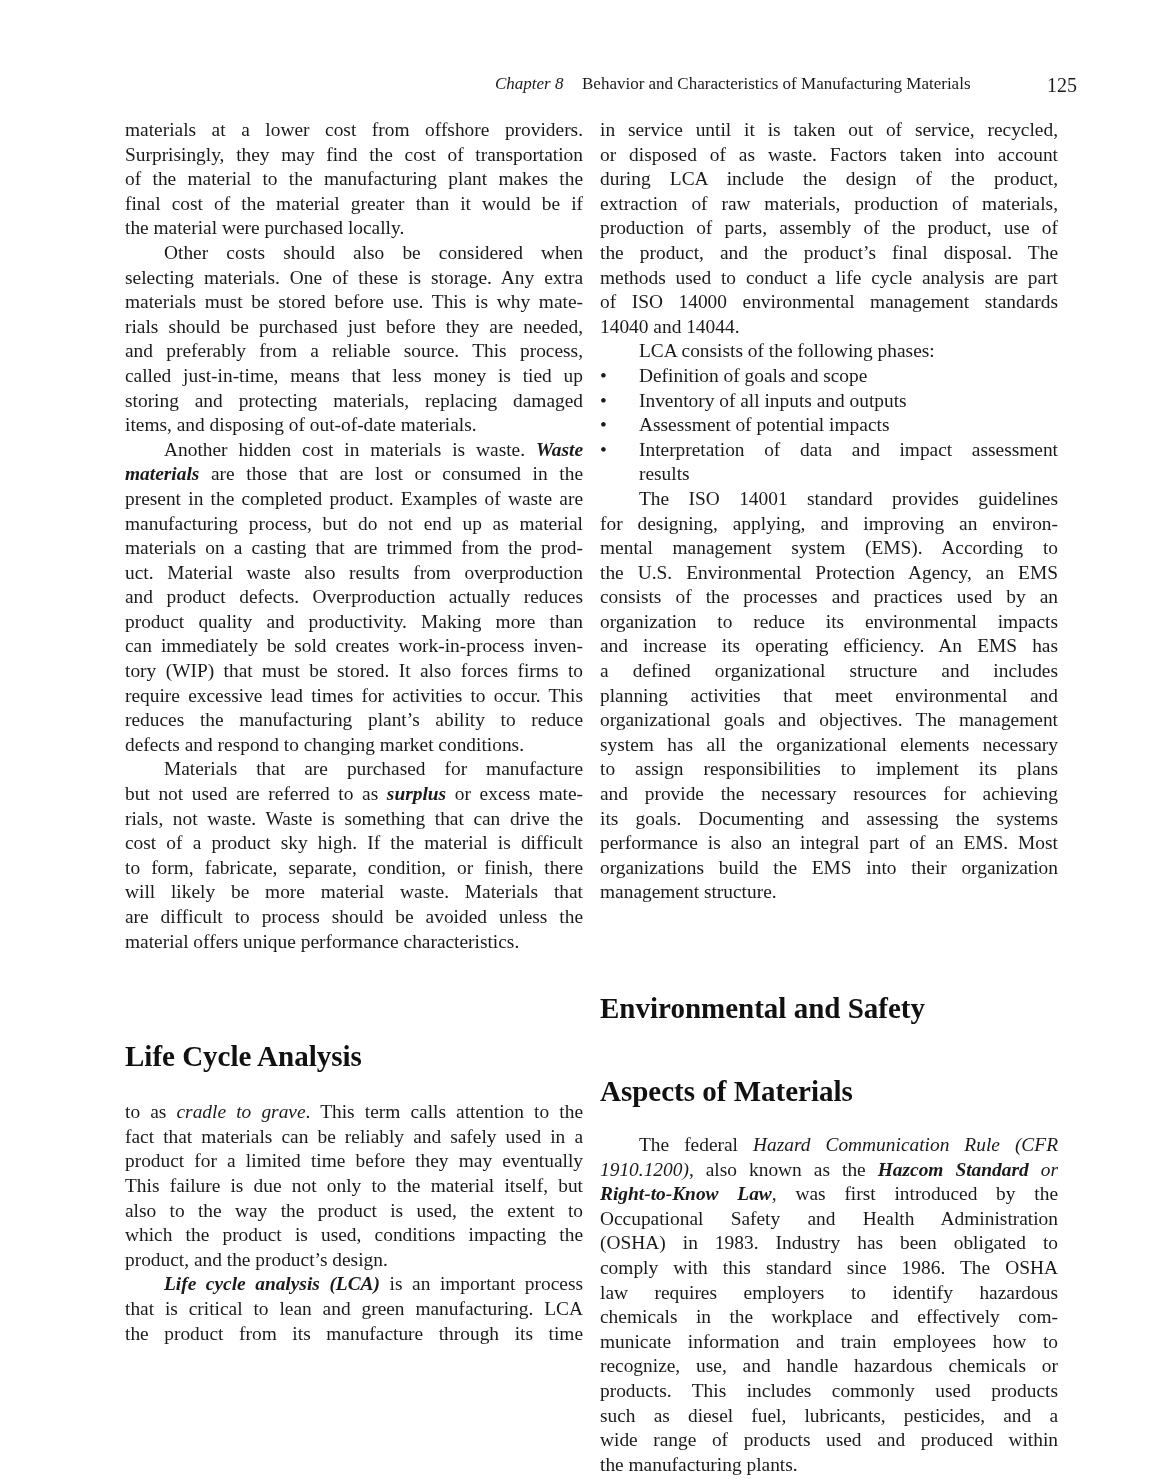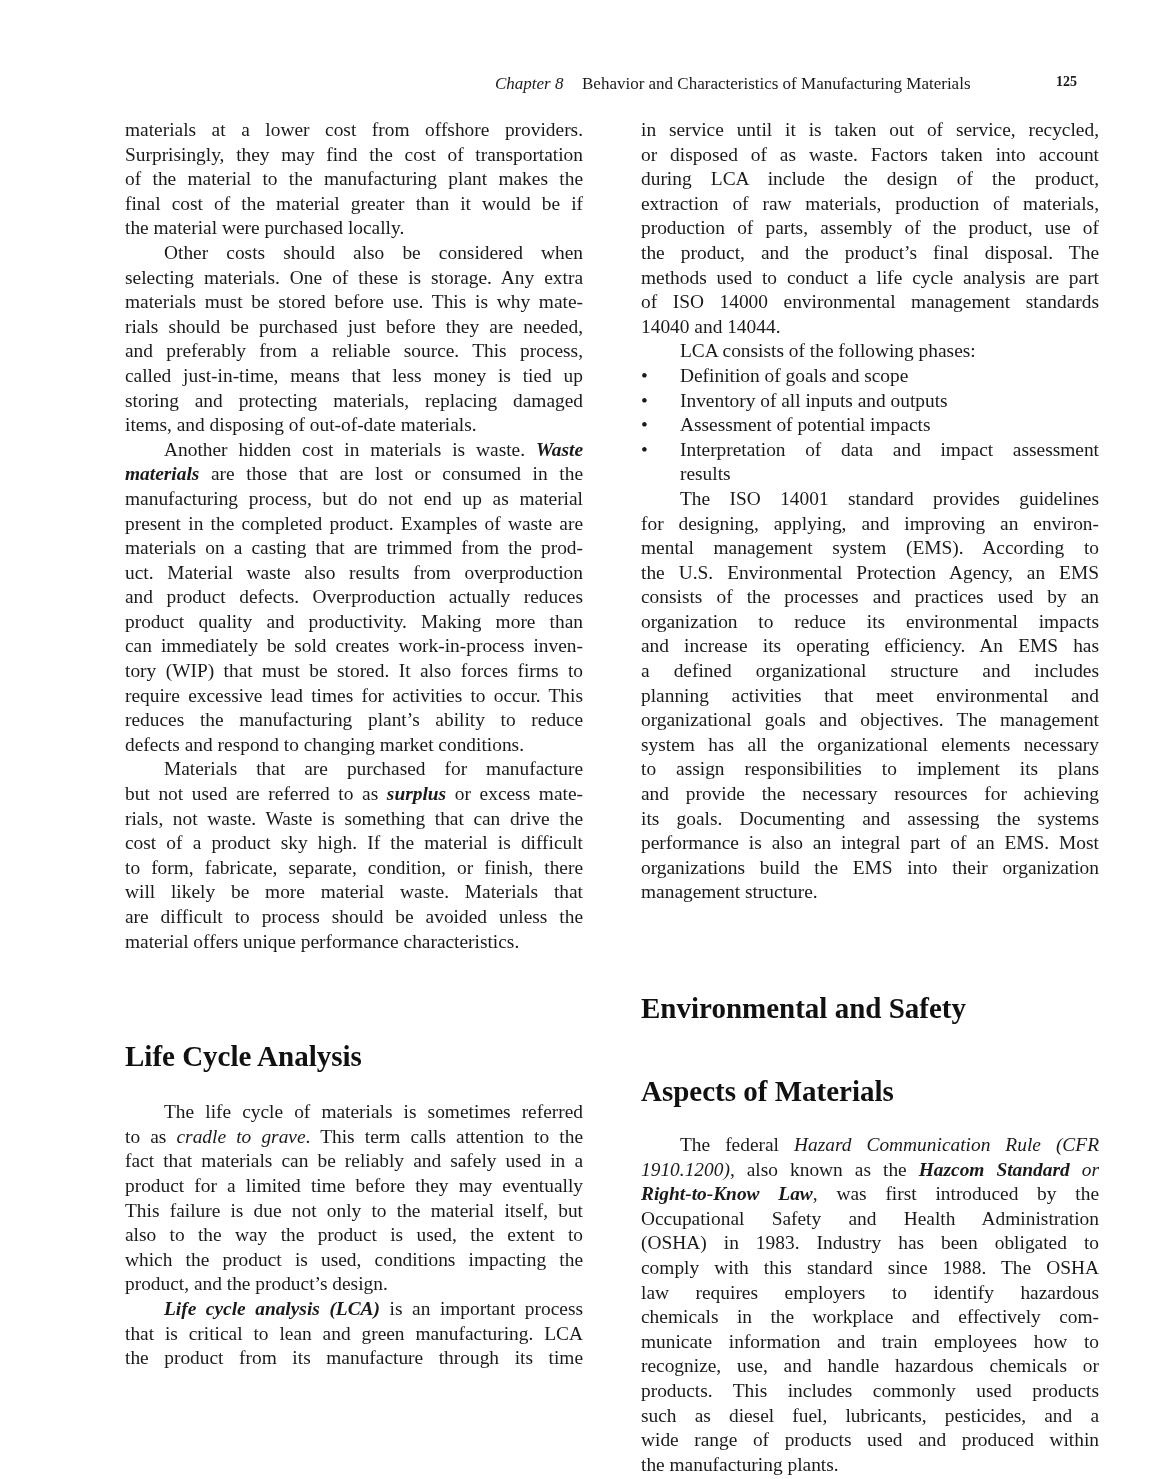--- a/index.html
+++ b/index.html
@@ -2,25 +2,25 @@
 <html><head>
 <meta charset="utf-8">
 <style>
   html, body { margin: 0; padding: 0; background: #ffffff; }
   body { width: 1156px; height: 1479px; position: relative; overflow: hidden;
          font-family: "DejaVu Serif", "Liberation Serif", serif; color: #1a1a1a; }
   .header { position: absolute; top: 74px; left: 480px; width: 600px; height: 24px;
             font-family: "Liberation Serif", serif; font-size: 17px; white-space: nowrap; }
   .header .chap { position: absolute; left: 15px; font-style: italic; }
   .header .title { position: absolute; left: 102px; }
-  .header .pnum { position: absolute; right: 3px; font-weight: bold; font-size: 14px; }
+  .header .pnum { position: absolute; right: 3px; font-weight: normal; font-size: 20px; }
   .col { position: absolute; top: 118px; width: 458px;
          font-family: "Liberation Serif", serif; font-size: 19.4px; }
   .col.left { left: 125px; }
-  .col.right { left: 641px; }
+  .col.right { left: 600px; }
   .ln { height: 24.6px; line-height: 24.6px; white-space: nowrap; text-align: justify;
         text-align-last: justify; overflow: hidden; }
   .ln.last { text-align-last: left; }
   .ln.ind { padding-left: 39px; }
   .ln.bul { padding-left: 39px; position: relative; }
   .ln.bul .dot { position: absolute; left: 0; }
   .ln.bulc { padding-left: 39px; }
   .heading { font-family: "Liberation Serif", serif; font-weight: bold; font-size: 29px;
              line-height: 35px; color: #111; margin-top: 48px; }
   b i, i b, .bi { font-weight: bold; font-style: italic; }
@@ -48,22 +48,22 @@
     <div class="ln">materials must be stored before use. This is why mate-</div>
     <div class="ln">rials should be purchased just before they are needed,</div>
     <div class="ln">and preferably from a reliable source. This process,</div>
     <div class="ln">called just-in-time, means that less money is tied up</div>
     <div class="ln">storing and protecting materials, replacing damaged</div>
     <div class="ln last">items, and disposing of out-of-date materials.</div>
   </div>
   <div>
     <div class="ln ind"><span>Another hidden cost in materials is waste. </span><span class="bi">Waste</span></div>
     <div class="ln"><span class="bi">materials</span><span> are those that are lost or consumed in the</span></div>
+    <div class="ln">present in the completed product. Examples of waste are</div>
     <div class="ln">manufacturing process, but do not end up as material</div>
-    <div class="ln">present in the completed product. Examples of waste are</div>
     <div class="ln">materials on a casting that are trimmed from the prod-</div>
     <div class="ln">uct. Material waste also results from overproduction</div>
     <div class="ln">and product defects. Overproduction actually reduces</div>
     <div class="ln">product quality and productivity. Making more than</div>
     <div class="ln">can immediately be sold creates work-in-process inven-</div>
     <div class="ln">tory (WIP) that must be stored. It also forces firms to</div>
     <div class="ln">require excessive lead times for activities to occur. This</div>
     <div class="ln">reduces the manufacturing plant’s ability to reduce</div>
     <div class="ln last">defects and respond to changing market conditions.</div>
   </div>
@@ -76,21 +76,20 @@
     <div class="ln">will likely be more material waste. Materials that</div>
     <div class="ln">are difficult to process should be avoided unless the</div>
     <div class="ln last">material offers unique performance characteristics.</div>
   </div>
 
   <div style="height:37px"></div>
   <div class="heading">Life Cycle Analysis</div>
   <div style="height:26px"></div>
 
   <div>
-    <div class="ln ind">The life cycle of materials is sometimes referred</div>
     <div class="ln"><span>to as </span><i>cradle to grave</i><span>. This term calls attention to the</span></div>
     <div class="ln">fact that materials can be reliably and safely used in a</div>
     <div class="ln">product for a limited time before they may eventually</div>
     <div class="ln">This failure is due not only to the material itself, but</div>
     <div class="ln">also to the way the product is used, the extent to</div>
     <div class="ln">which the product is used, conditions impacting the</div>
     <div class="ln last">product, and the product’s design.</div>
   </div>
   <div>
     <div class="ln ind"><span class="bi">Life cycle analysis (LCA)</span><span> is an important process</span></div>
@@ -145,21 +144,21 @@
     <div class="heading">Aspects of Materials</div>
   </div>
   <div style="height:24px"></div>
 
   <div>
     <div class="ln ind"><span>The federal </span><i>Hazard Communication Rule (CFR</i></div>
     <div class="ln"><i>1910.1200)</i><span>, also known as the </span><span class="bi">Hazcom Standard</span><i> or</i></div>
     <div class="ln"><span class="bi">Right-to-Know Law</span><span>, was first introduced by the</span></div>
     <div class="ln">Occupational Safety and Health Administration</div>
     <div class="ln">(OSHA) in 1983. Industry has been obligated to</div>
-    <div class="ln">comply with this standard since 1988. The OSHA</div>
+    <div class="ln">comply with this standard since 1986. The OSHA</div>
     <div class="ln">law requires employers to identify hazardous</div>
     <div class="ln">chemicals in the workplace and effectively com-</div>
     <div class="ln">municate information and train employees how to</div>
     <div class="ln">recognize, use, and handle hazardous chemicals or</div>
     <div class="ln">products. This includes commonly used products</div>
     <div class="ln">such as diesel fuel, lubricants, pesticides, and a</div>
     <div class="ln">wide range of products used and produced within</div>
     <div class="ln last">the manufacturing plants.</div>
   </div>
 </div>

